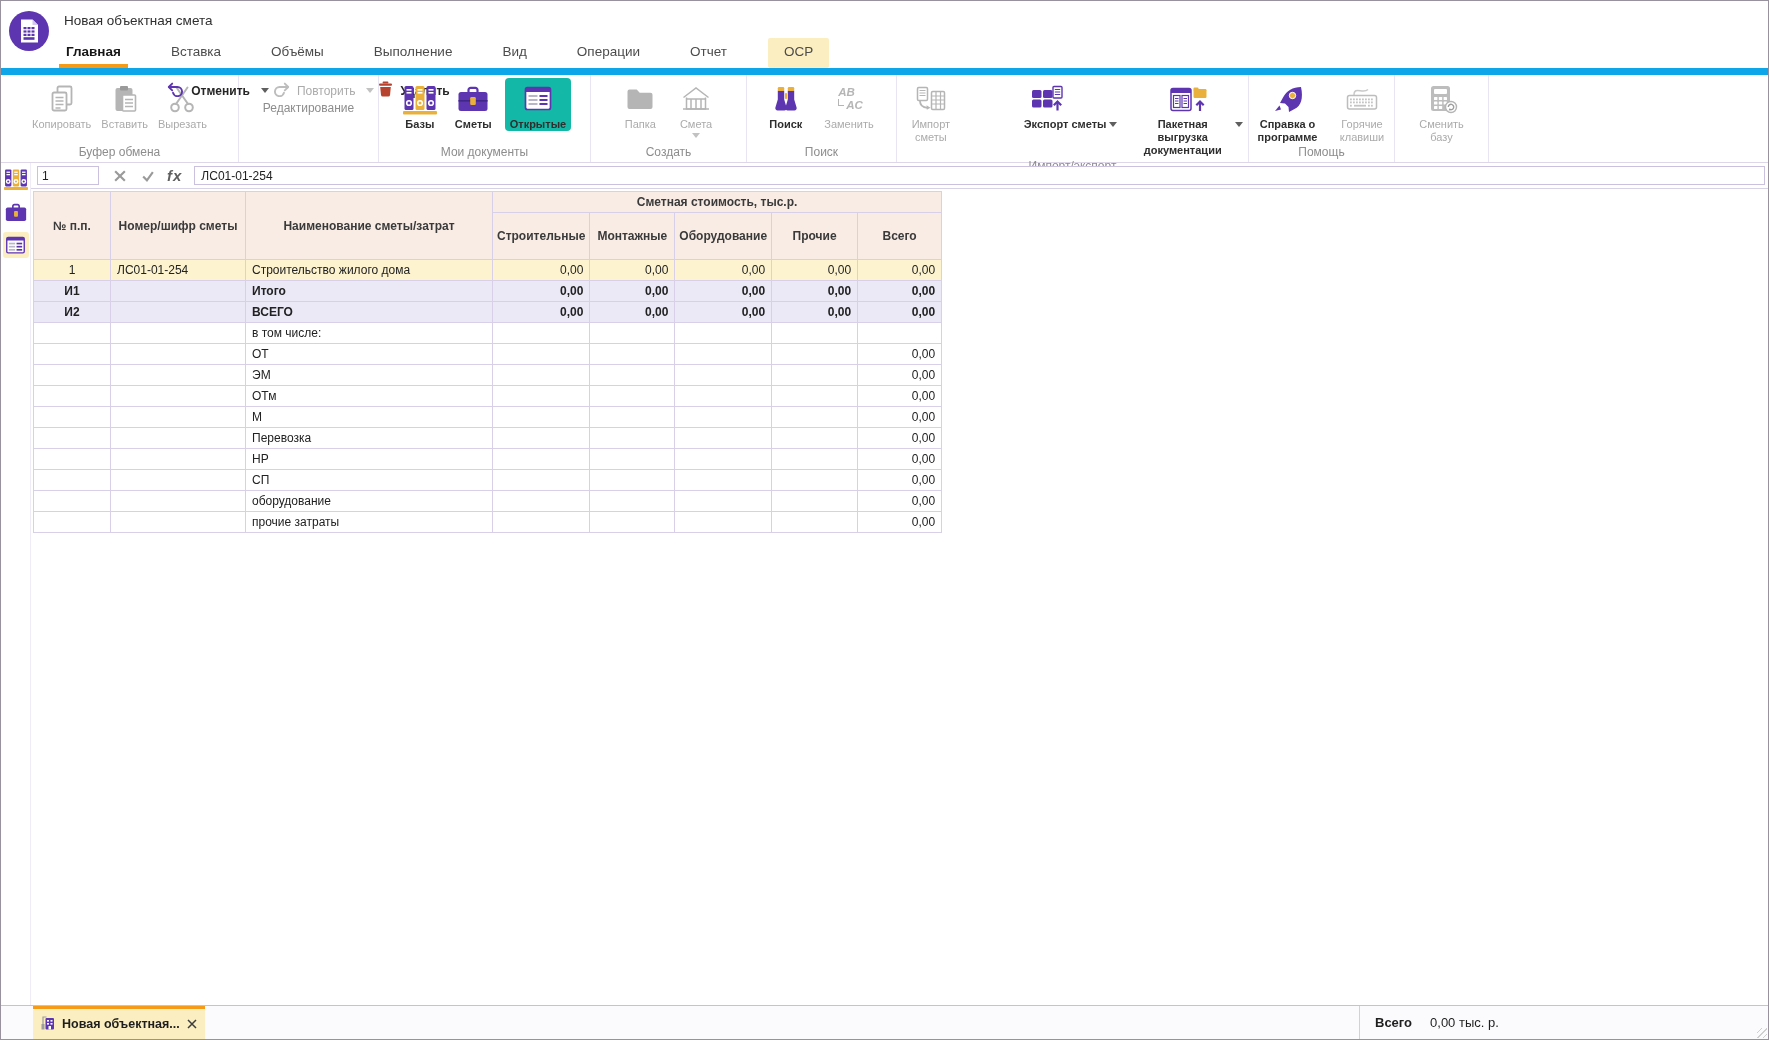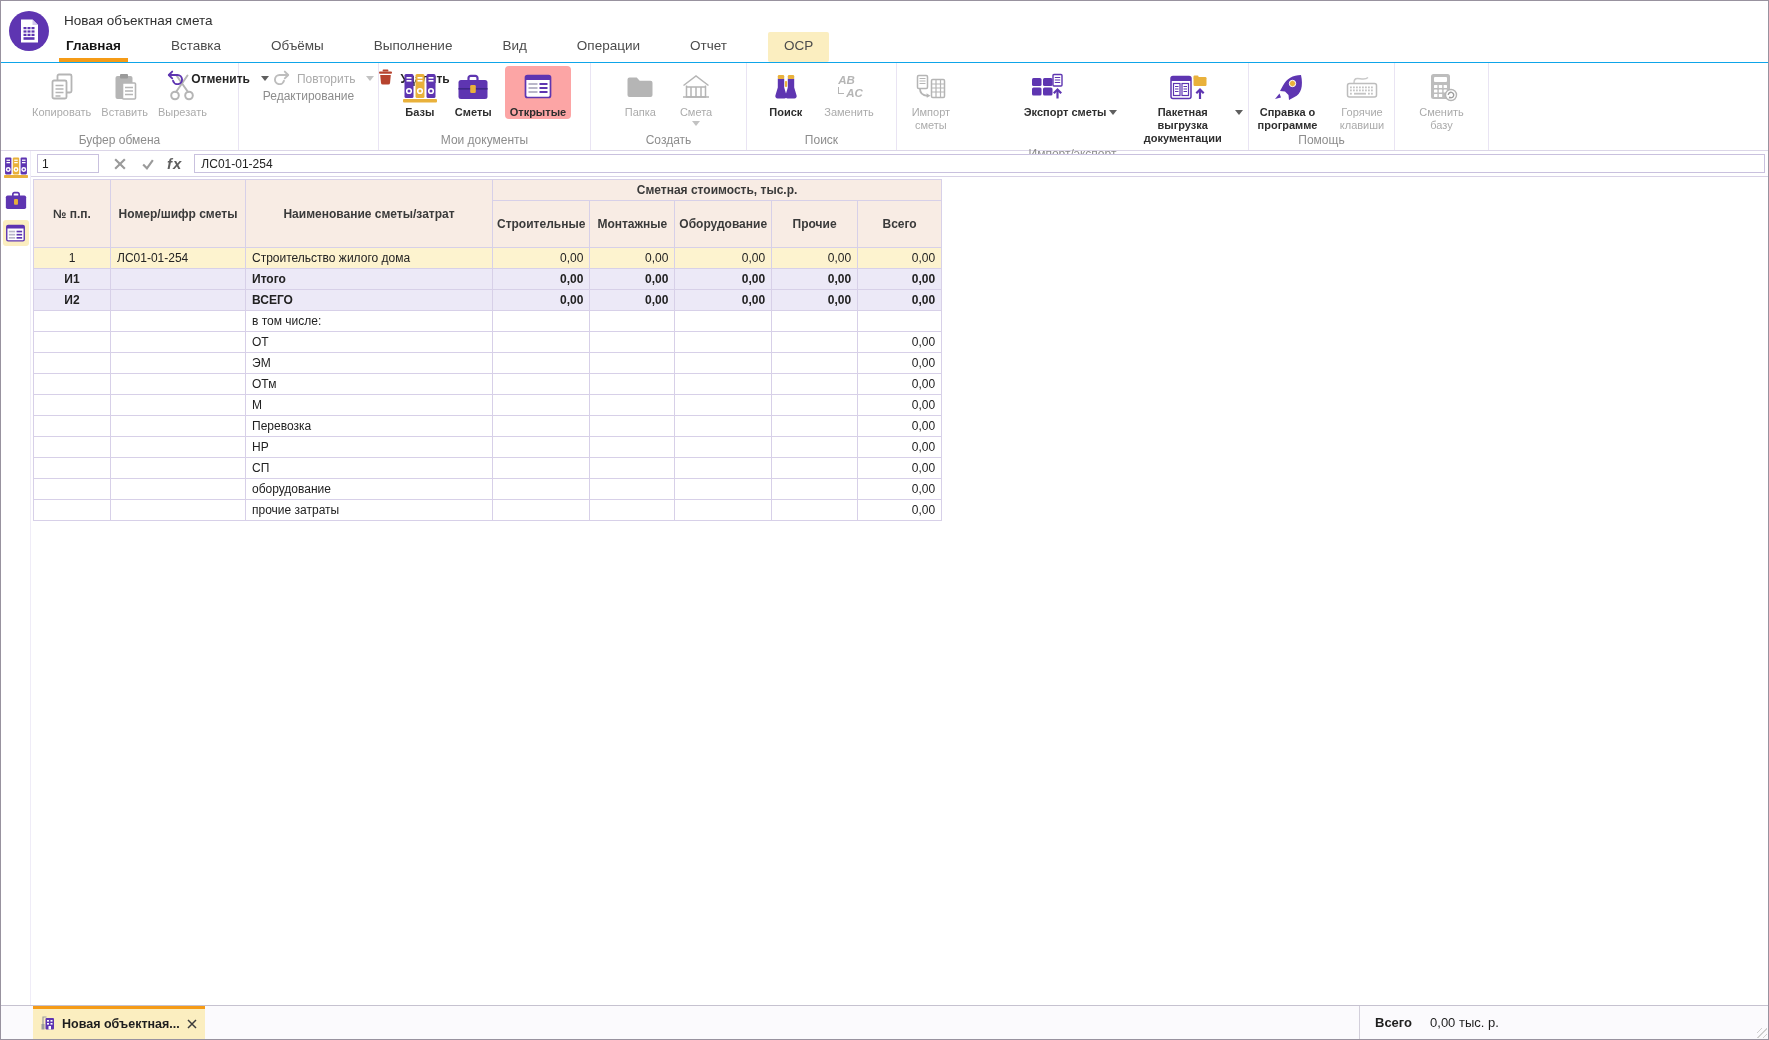--- a/index.html
+++ b/index.html
@@ -2,41 +2,41 @@
 <html><head>
 <meta charset="utf-8">
 <style>
   * { box-sizing: border-box; margin: 0; padding: 0; }
   html,body { background:#e8e8e8; }
   body { font-family:"Liberation Sans", sans-serif; }
   .window { width:1769px; height:1040px; background:#fff; border:1px solid #98929f;
             display:flex; flex-direction:column; position:relative; overflow:hidden; }
 
   
-  .hdr { height:62px; border-bottom:1px solid #0ea5e9; position:relative; flex:none; }
+  .hdr { height:74px; border-bottom:7px solid #0ea5e9; position:relative; flex:none; }
   .app-badge { position:absolute; left:7px; top:9px; }
   .doc-title { position:absolute; left:63px; top:12px; font-size:13.5px; color:#2f2f2f; }
   .tabs { position:absolute; left:56px; bottom:0; display:flex; align-items:flex-end; }
   .tab { margin-right:32px; padding:6px 9px 9px; font-size:13.5px; color:#4c4c4c; position:relative; cursor:default; white-space:nowrap; }
   .tab.active { font-weight:bold; color:#161616;text-align:center; }
   .tab.active::after { content:""; position:absolute; left:2px; right:2px; bottom:0; height:4px; background:#F59B17; }
   .tab.highlighted { background:#FBEEC0; border-radius:2px; padding:6px 16px 9px; margin-right:0; }
 
   
   .ribbon { height:88px; display:flex; align-items:stretch; flex:none; border-bottom:1px solid #dcd6e8; background:#fff; }
   .rgroup { display:flex; flex-direction:column; border-right:1px solid #e9e4f3; flex:none; }
   .rgroup:last-child { border-right:none; }
   .rbtns { flex:1; display:flex; justify-content:center; align-items:flex-start; padding-top:3px; }
   .glabel { height:18px; font-size:12px; color:#8d8d8d; text-align:center; line-height:16px; white-space:nowrap; }
   .bigbtn { display:flex; flex-direction:column; align-items:center; padding:3px 5px 0; border-radius:4px; cursor:default; }
   .bigbtn .icw { height:36px; display:flex; align-items:center; justify-content:center; }
   .lblrow { display:flex; align-items:center; gap:3px; margin-top:1px; }
   .blabel { font-size:11px; line-height:1.2; text-align:center; color:#2e2e2e; font-weight:bold; white-space:normal; }
   .bigbtn.disabled .blabel { color:#ababab; font-weight:normal; }
-  .bigbtn.selected { background:#fca5a5; }
+  .bigbtn.selected { background:#14b8a6; }
   .caret { width:0; height:0; border-left:4px solid transparent; border-right:4px solid transparent; border-top:5px solid #5f5f5f; }
   .caret.dis { border-top-color:#c2c2c2; }
   .stack { display:flex; flex-direction:row; justify-content:center; gap:4px; padding:6px 10px 0; }
   .smallbtn { display:flex; align-items:center; gap:7px; font-size:12px; height:19px; color:#252525; font-weight:bold; cursor:default; }
   .smallbtn.disabled { color:#ababab; font-weight:normal; }
   .smallbtn .caret { margin-left:4px; }
   .g1{width:238px}.g2{width:140px}.g3{width:212px}.g4{width:156px}.g5{width:150px}.g6{width:352px}.g7{width:146px}.g8{width:94px}
   .w70{max-width:72px}.w56{max-width:58px}.w126{max-width:128px}.w52{max-width:54px}
   .replace-glyph { font-size:11.5px; font-weight:bold; color:#b5b5b5; line-height:1.15; display:flex; flex-direction:column; align-items:flex-start; padding-left:3px;font-style:italic; }
   .rg2 { display:flex; align-items:center; }

